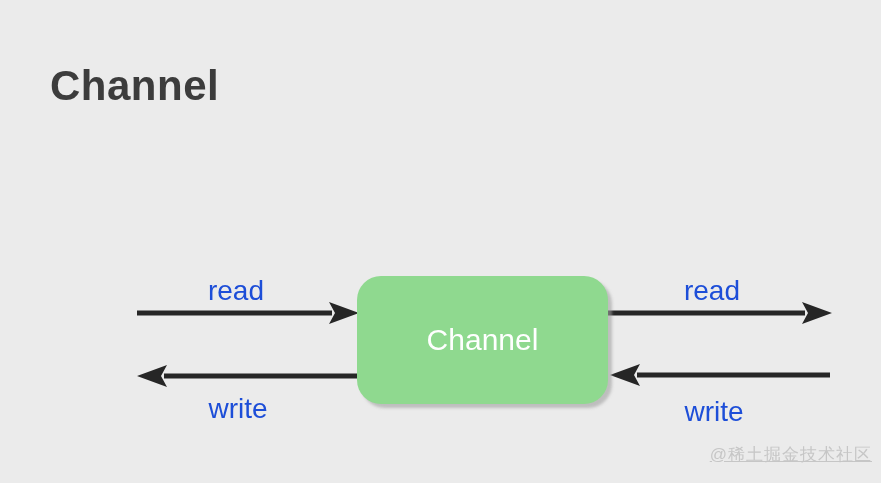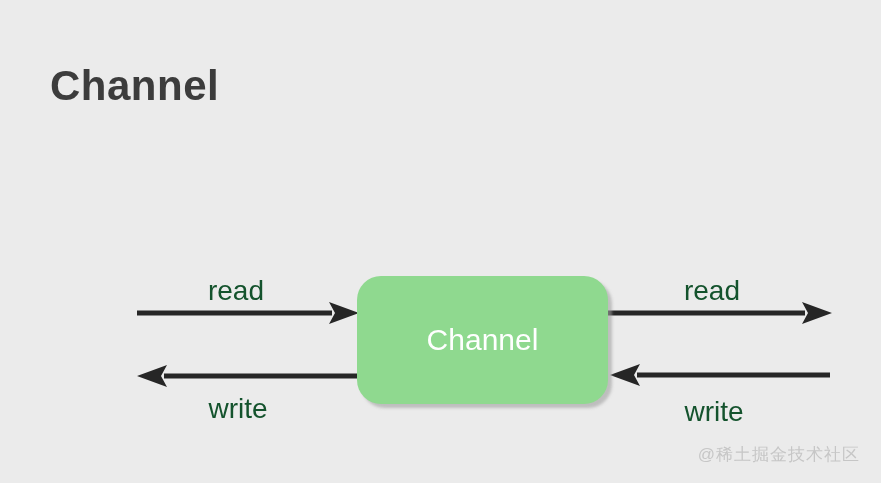--- a/index.html
+++ b/index.html
@@ -47,35 +47,36 @@
     align-items: center;
     justify-content: center;
   }
   .channel-node .node-label {
     color: #ffffff;
     font-size: 30px;
   }
   .flow-label {
     position: absolute;
     font-size: 28px;
-    color: #14532d;
+    color: #1d4ed8;
     transform: translateX(-50%);
     white-space: nowrap;
   }
   .label-left-read   { left: 236px; top: 275px; }
   .label-right-read  { left: 712px; top: 275px; }
   .label-left-write  { left: 238px; top: 393px; }
   .label-right-write { left: 714px; top: 396px; }
   .watermark {
     position: absolute;
-    right: 21px;
+    right: 9px;
     top: 443px;
     font-size: 17px;
     color: #c6c6c6;
     letter-spacing: 1px;
+    text-decoration: underline;
   }
 </style>
 </head>
 <body>
 
 <h1 class="page-title">Channel</h1>
 
 <div class="diagram">
 
   <svg class="arrow-layer" width="881" height="483" viewBox="0 0 881 483" aria-hidden="true">

